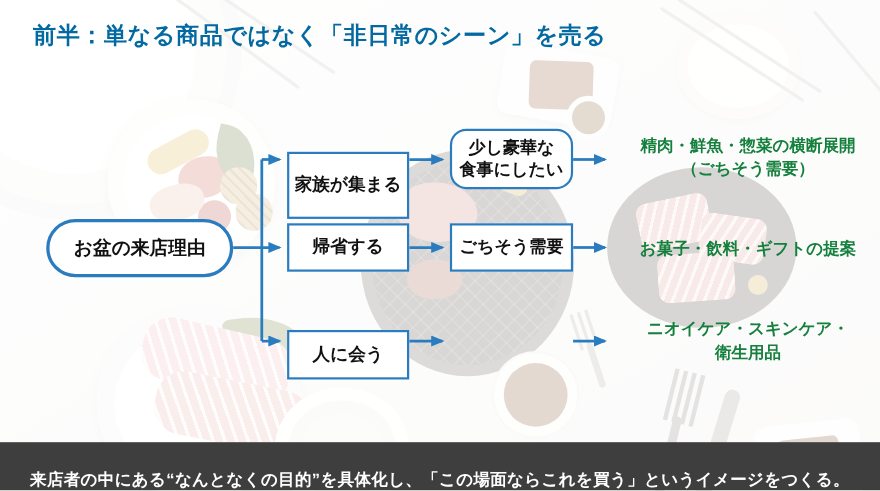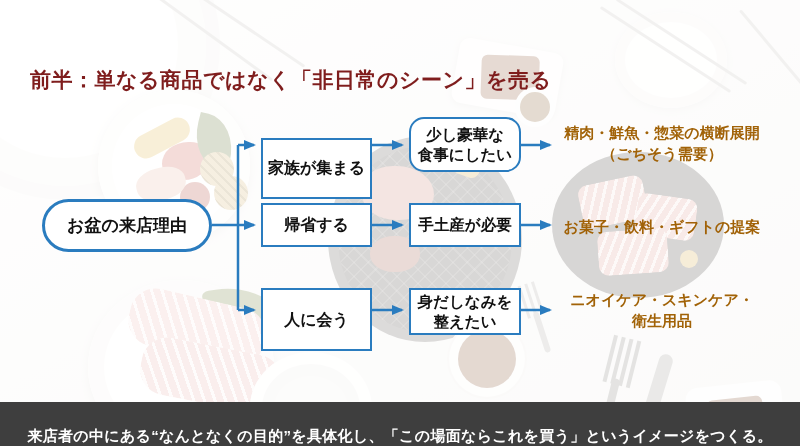--- a/index.html
+++ b/index.html
@@ -75,39 +75,39 @@
   .fork-mid i { position:absolute; top:0; width:3px; height:34px; background:#b3b0ac; }
   .fork-mid i:nth-child(1){left:2px;} .fork-mid i:nth-child(2){left:9px;} .fork-mid i:nth-child(3){left:16px;}
   .fork-mid .stem { position:absolute; left:8px; top:30px; width:6px; height:42px; background:#b3b0ac; border-radius:3px; }
   .fork-br { left:596px; top:336px; width:30px; height:130px; transform:rotate(14deg); }
   .fork-br i { position:absolute; top:0; width:4px; height:48px; background:#8f8c88; }
   .fork-br i:nth-child(1){left:2px;} .fork-br i:nth-child(2){left:10px;} .fork-br i:nth-child(3){left:18px;} .fork-br i:nth-child(4){left:26px;}
   .fork-br .stem { position:absolute; left:11px; top:42px; width:8px; height:90px; background:#8f8c88; border-radius:4px; }
   .knife-br { left:644px; top:352px; width:14px; height:115px; background:#a7a4a0; border-radius:7px; transform:rotate(17deg); }
   .veil { position:absolute; inset:0; background:rgba(255,255,255,0.76); }
   
-  .title { position:absolute; left:30px; top:18px; font-size:21px; font-weight:700; color:#7f1d1d; letter-spacing:0.5px;margin-top:48px; }
+  .title { position:absolute; left:30px; top:18px; font-size:21px; font-weight:700; color:#0369a1; letter-spacing:0.5px; }
   .connectors { position:absolute; inset:0; pointer-events:none; color:var(--accent); }
   .connectors path { stroke:currentColor; stroke-width:2.5; fill:none; }
   .connectors .ah-fill { fill:var(--accent); stroke:none; }
   .node { position:absolute; display:flex; align-items:center; justify-content:center;
           text-align:center; font-weight:700; color:#111; background:#fff; white-space:pre-line; }
   .oval { left:42px; top:199px; width:170px; height:53px; border:3px solid var(--accent);
           border-radius:27px; font-size:17px; }
   .box { border:2.5px solid var(--accent); font-size:16px; line-height:1.25; }
   .c1 { left:261px; width:111px; }
   .c2 { left:409px; width:112px; }
   .r1.c1 { top:138px; height:61px;font-family:Liberation Mono, monospace; }
   .r2.c1 { top:203px; height:44px; }
-  .r3.c1 { top:288px; height:63px; }
+  .r3.c1 { top:300px; height:45px; }
   .r1.c2 { top:117px; height:55px; font-size:15.5px;border-radius:15px; }
   .r2.c2 { top:203px; height:44px; font-size:15.5px; }
   .r3.c2 { top:288px; height:47px; font-size:15.5px; }
-  .rtext { position:absolute; left:544px; width:236px; text-align:center; font-weight:700;
-           font-size:15px; line-height:1.4; color:#a16207; white-space:pre-line; }
+  .rtext { position:absolute; left:562px; width:236px; text-align:center; font-weight:700;
+           font-size:15px; line-height:1.4; color:#15803d; white-space:pre-line; }
   .rt1 { top:122px; } .rt2 { top:216px; } .rt3 { top:289px; }
   .footer { position:absolute; left:0; bottom:0; width:800px; height:44px; background:var(--footer-bg);
             display:flex; align-items:flex-end; justify-content:center; }
   .footer span { color:#fff; font-weight:700; font-size:15px; letter-spacing:0.3px; }
 </style>
 </head>
 <body>
 
 <div class="slide">
 
@@ -192,23 +192,21 @@
   </svg>
 
   <div class="node oval">お盆の来店理由</div>
 
   <div class="node box r1 c1">家族が集まる</div>
   <div class="node box r2 c1">帰省する</div>
   <div class="node box r3 c1">人に会う</div>
 
   <div class="node box r1 c2">少し豪華な
 食事にしたい</div>
-  <div class="node box r2 c2">手土産が必要</div>
-  <div class="node box r3 c2">身だしなみを
-整えたい</div>
+  <div class="node box r2 c2">ごちそう需要</div>
 
   <div class="rtext rt1">精肉・鮮魚・惣菜の横断展開
 （ごちそう需要）</div>
   <div class="rtext rt2">お菓子・飲料・ギフトの提案</div>
   <div class="rtext rt3">ニオイケア・スキンケア・
 衛生用品</div>
 
   <div class="footer">
     <span>来店者の中にある“なんとなくの目的”を具体化し、「この場面ならこれを買う」というイメージをつくる。</span>
   </div>

